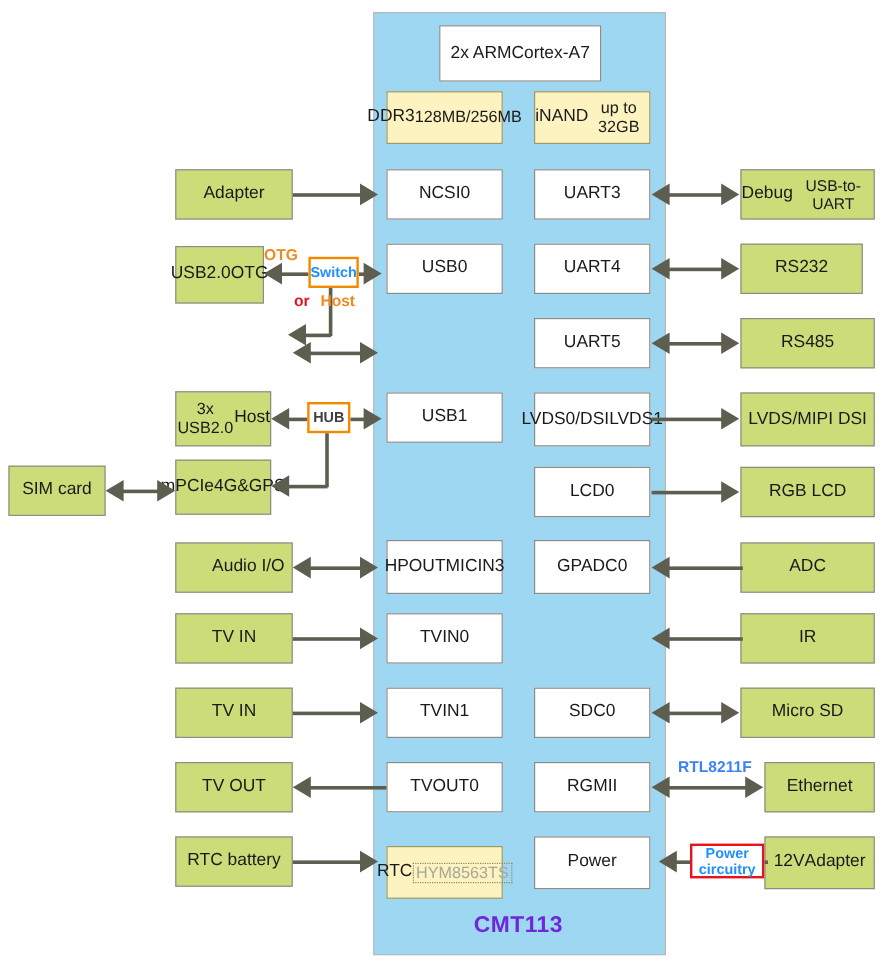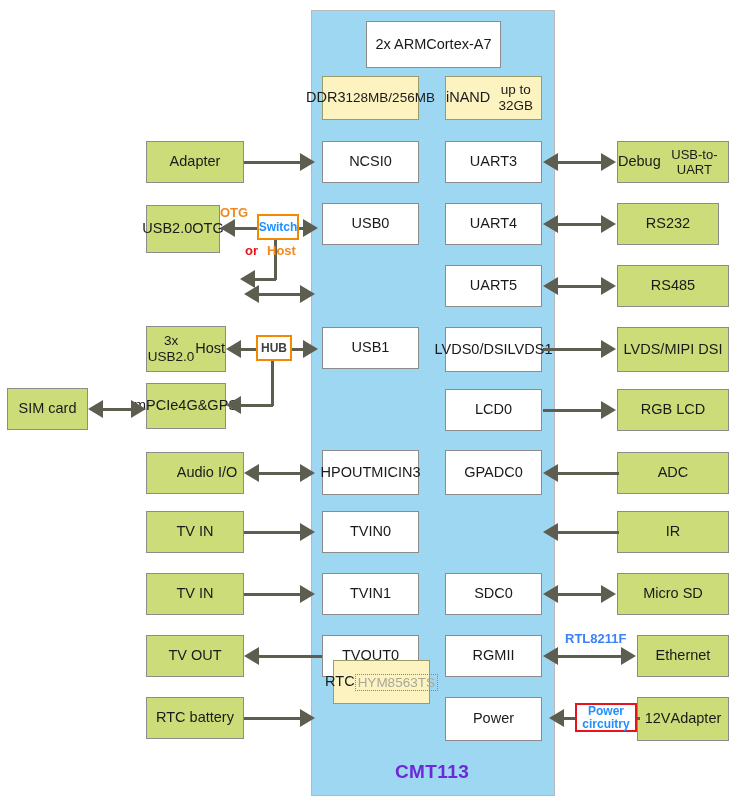--- a/index.html
+++ b/index.html
@@ -86,21 +86,21 @@
     </div>
   <div class="blk white" style="left:322px;top:511px;width:97px;height:42px;">
     <span>TVIN0</span>
     </div>
   <div class="blk white" style="left:322px;top:573px;width:97px;height:42px;">
     <span>TVIN1</span>
     </div>
   <div class="blk white" style="left:322px;top:635px;width:97px;height:42px;">
     <span>TVOUT0</span>
     </div>
-  <div class="blk yellow rtc" style="left:322px;top:660px;width:97px;height:44px;margin-left:11px;">
+  <div class="blk yellow rtc" style="left:322px;top:705px;width:97px;height:44px;">
     <span class="l1">RTC</span>
     <span class="l2">HYM8563TS</span>
     </div>
 
   <div class="blk white" style="left:445px;top:141px;width:97px;height:42px;">
     <span>UART3</span>
     </div>
   <div class="blk white" style="left:445px;top:203px;width:97px;height:42px;">
     <span>UART4</span>
     </div>

